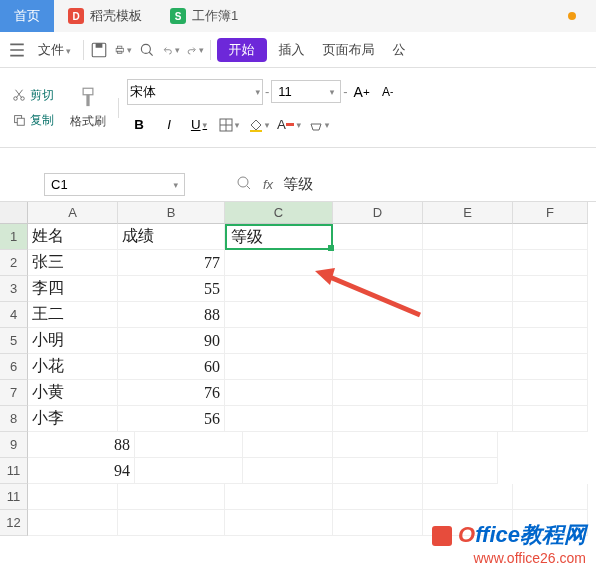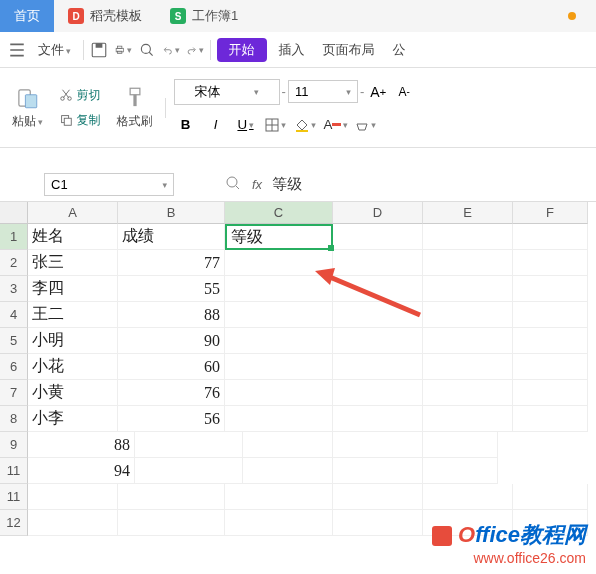--- a/index.html
+++ b/index.html
@@ -23,29 +23,29 @@
     .dd { font-size: 9px; color: #888; margin-left: 2px; }
     
     
     .toolbar { display: flex; align-items: center; height: 80px; padding: 6px 8px; border-bottom: 1px solid #e0e0e0; gap: 8px; }
     .tool-big { display: flex; flex-direction: column; align-items: center; gap: 2px; padding: 4px; cursor: pointer; }
     .tool-big svg { width: 26px; height: 26px; }
     .tool-label { font-size: 12px; color: #444; }
     .tool-small { display: flex; align-items: center; gap: 4px; padding: 2px 4px; cursor: pointer; font-size: 12px; color: #0f766e; }
     .tool-small svg { width: 14px; height: 14px; }
     .col-group { display: flex; flex-direction: column; gap: 4px; }
-    .font-select { border: 1px solid #ccc; padding: 3px 20px; font-size: 13px; width: 106px; display: flex; justify-content: space-between; align-items: center; }
+    .font-select { border: 1px solid #ccc; padding: 3px 2px; font-size: 13px; width: 136px; display: flex; justify-content: space-between; align-items: center; }
     .size-select { border: 1px solid #ccc; padding: 3px 6px; font-size: 13px; width: 70px; display: flex; justify-content: space-between; align-items: center; }
     .fbtn { width: 24px; height: 24px; display: inline-flex; align-items: center; justify-content: center; border: none; background: none; cursor: pointer; }
     .frow { display: flex; gap: 2px; align-items: center; }
     .frow2 { display: flex; gap: 6px; align-items: center; margin-top: 4px; }
     
     
     .formula-bar { display: flex; align-items: center; height: 34px; border-bottom: 1px solid #ddd; padding: 0 4px; margin-top: 20px; }
-    .namebox { border: 1px solid #ccc; width: 130px; padding: 3px 6px; font-size: 13px; display: flex; justify-content: space-between; align-items: center; margin-left: 40px; }
+    .namebox { border: 1px solid #ccc; width: 141px; padding: 3px 6px; font-size: 13px; display: flex; justify-content: space-between; align-items: center; margin-left: 40px; }
     .fx-area { display: flex; align-items: center; gap: 10px; margin-left: 50px; }
     .fx-val { font-size: 15px; color: #333; }
     
     
     .grid { position: relative; }
     .col-headers { display: flex; height: 22px; }
     .corner { width: 28px; height: 22px; background: #f0f0f0; border-right: 1px solid #ccc; border-bottom: 1px solid #ccc; }
     .colh { height: 22px; background: #f5f5f5; border-right: 1px solid #ddd; border-bottom: 1px solid #ccc; display: flex; align-items: center; justify-content: center; font-size: 13px; color: #555; }
     .colh.active { background: #d4e8d4; }
     .row { display: flex; }
@@ -124,27 +124,20 @@
       <span class="dd">▾</span>
     </span>
   <div class="divider"></div>
   <span class="start-btn">开始</span>
   <span class="menuitem">插入</span>
   <span class="menuitem">页面布局</span>
   <span class="menuitem">公</span>
 </div>
 
 <div class="toolbar">
-  <div class="tool-big">
-    <svg viewBox="0 0 32 32">
-        <rect x="6" y="6" width="14" height="20" rx="2" fill="none" stroke="#999" stroke-width="1.5"></rect>
-        <rect x="14" y="12" width="14" height="16" rx="1" fill="#bde" stroke="#69c"></rect>
-      </svg>
-    <span class="tool-label"><span>粘贴</span><span class="dd">▾</span></span>
-  </div>
   <div class="col-group">
     <div class="tool-small">
       <svg viewBox="0 0 16 16">
           <circle cx="4" cy="12" r="2" fill="none" stroke="#666"></circle>
           <circle cx="12" cy="12" r="2" fill="none" stroke="#666"></circle>
           <path d="M5 11L12 2M11 11L4 2" stroke="#666"></path>
         </svg>
       <span>剪切</span>
     </div>
     <div class="tool-small">

